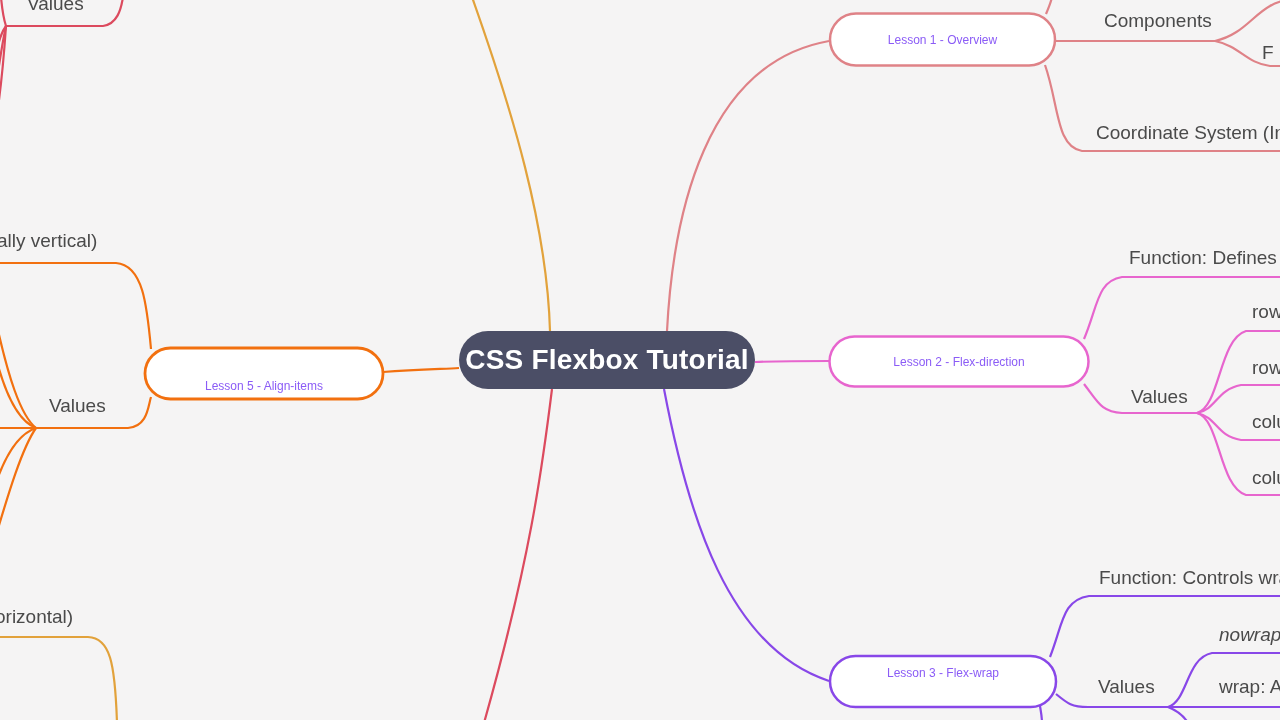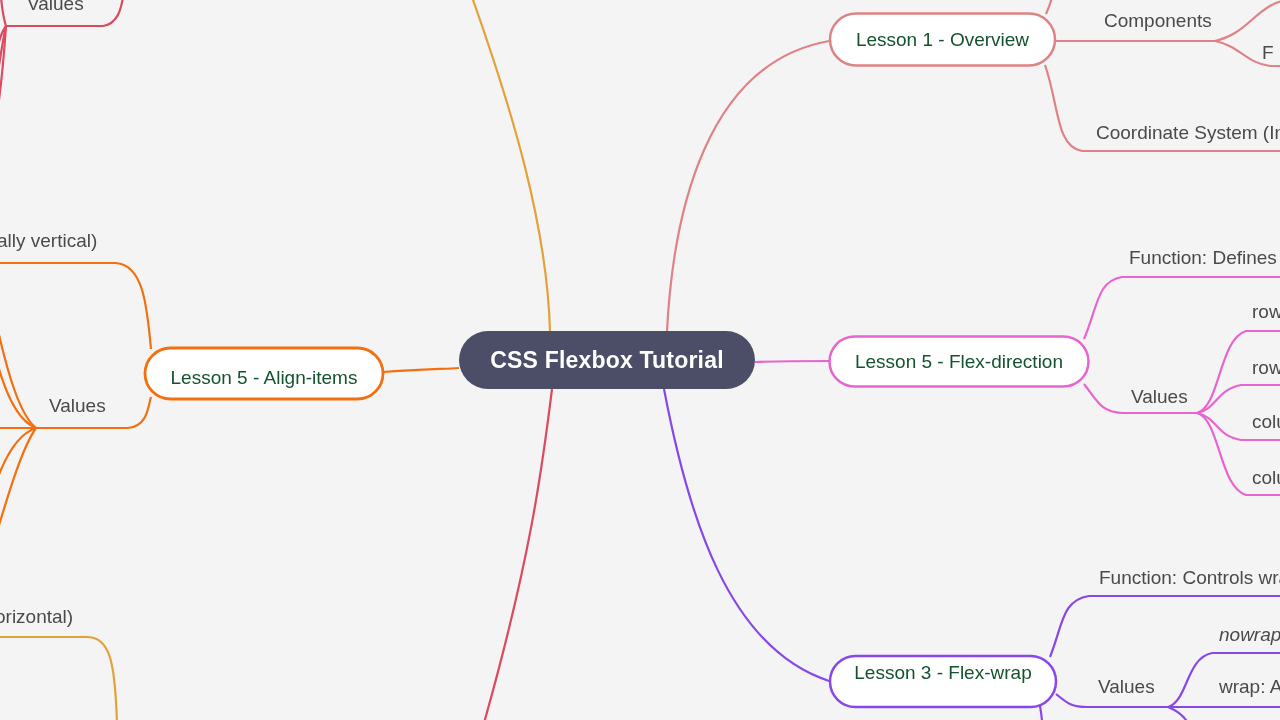--- a/index.html
+++ b/index.html
@@ -2,22 +2,22 @@
 <html><head>
 <meta charset="utf-8">
 <style>
   html,body{margin:0;padding:0;}
   body{font-family:"Liberation Sans", sans-serif; background:#F5F4F4;}
   .canvas{position:relative;width:1280px;height:720px;overflow:hidden;background:#F5F4F4;}
   .edges{position:absolute;left:0;top:0;width:1280px;height:720px;}
   .edges path{fill:none;stroke-width:2.2;}
   .lbl{position:absolute;font-size:19px;line-height:21px;color:#4A4A4A;white-space:nowrap;}
   .pill-lbl{position:absolute;display:flex;align-items:center;justify-content:center;
-            font-size:19px;color:#14532d;white-space:nowrap;}
-  .root-lbl{font-size:23px;font-weight:600;color:#FFFFFF;letter-spacing:.2px;}
+            font-size:12px;color:#8b5cf6;white-space:nowrap;}
+  .root-lbl{font-size:28px;font-weight:600;color:#FFFFFF;letter-spacing:.2px;}
 </style>
 </head>
 <body>
 
 <div class="canvas">
 
   <svg class="edges" viewBox="0 0 1280 720">
 
     <path d="M472,-3 C512,110 547,225 550,331" stroke="#E2A23B"></path>
     <path d="M-3,637 L88,637 C110,638 115,662 117,723" stroke="#E2A23B"></path>
@@ -63,23 +63,23 @@
 
     <rect x="830" y="13.5" width="225" height="52" rx="26" fill="#FFFFFF" stroke-width="2.5" stroke="#DF8287"></rect>
     <rect x="829.5" y="336.5" width="259" height="50" rx="25" fill="#FFFFFF" stroke-width="2.5" stroke="#E765CE"></rect>
     <rect x="830" y="656" width="226" height="51" rx="25.5" fill="#FFFFFF" stroke-width="2.5" stroke="#8847E8"></rect>
     <rect x="145" y="348" width="238" height="51" rx="25.5" fill="#FFFFFF" stroke-width="2.8" stroke="#F2700F"></rect>
     <rect x="459" y="331" width="296" height="58" rx="29" stroke="none" fill="#4B4E66"></rect>
   </svg>
 
   <div class="pill-lbl root-lbl" style="left:459px;top:331px;width:296px;height:58px;">CSS Flexbox Tutorial</div>
   <div class="pill-lbl" style="left:830px;top:13px;width:225px;height:53px;">Lesson 1 - Overview</div>
-  <div class="pill-lbl" style="left:829px;top:336px;width:260px;height:51px;">Lesson 5 - Flex-direction</div>
+  <div class="pill-lbl" style="left:829px;top:336px;width:260px;height:51px;">Lesson 2 - Flex-direction</div>
   <div class="pill-lbl" style="left:830px;top:656px;width:226px;height:34px;">Lesson 3 - Flex-wrap</div>
-  <div class="pill-lbl" style="left:145px;top:352px;width:238px;height:51px;">Lesson 5 - Align-items</div>
+  <div class="pill-lbl" style="left:145px;top:360px;width:238px;height:51px;">Lesson 5 - Align-items</div>
 
   <div class="lbl" style="left:1104px;top:10px;">Components</div>
   <div class="lbl" style="left:1262px;top:42px;">F</div>
   <div class="lbl" style="left:1096px;top:122px;">Coordinate System (Im</div>
 
   <div class="lbl" style="left:1129px;top:247px;">Function: Defines</div>
   <div class="lbl" style="left:1131px;top:386px;">Values</div>
   <div class="lbl" style="left:1252px;top:301px;">row</div>
   <div class="lbl" style="left:1252px;top:357px;">row</div>
   <div class="lbl" style="left:1252px;top:411px;">colu</div>

